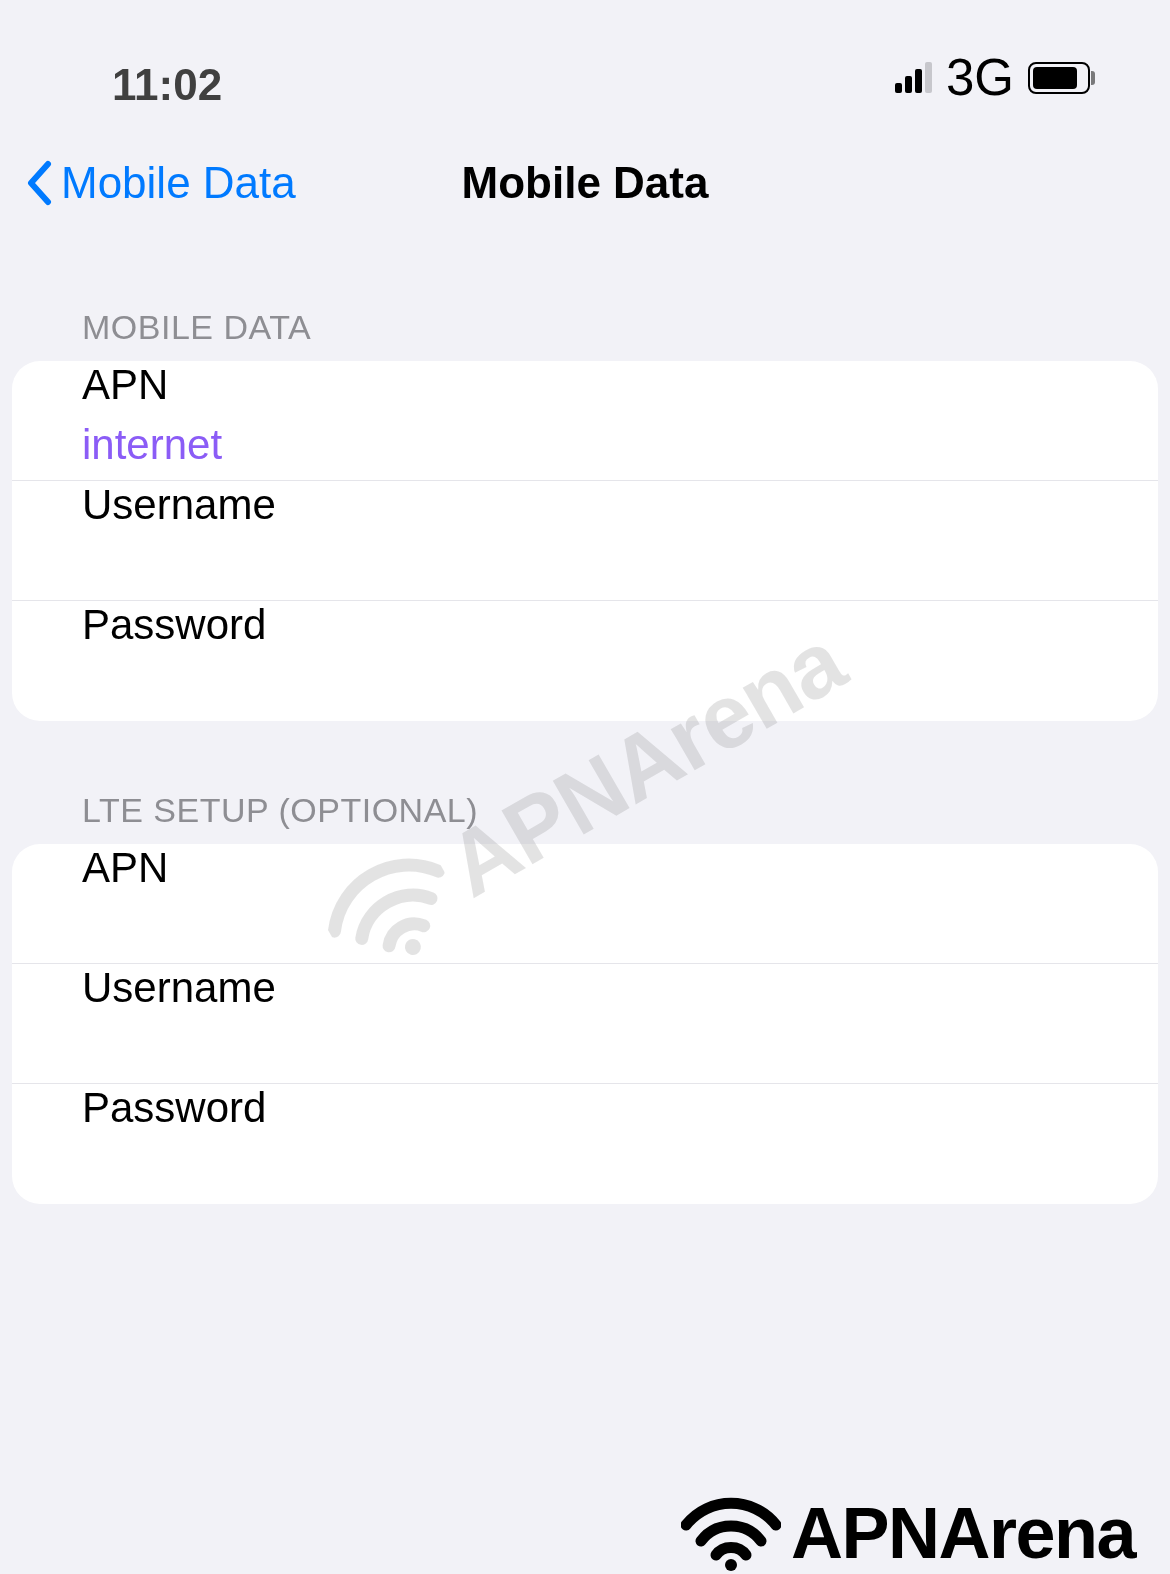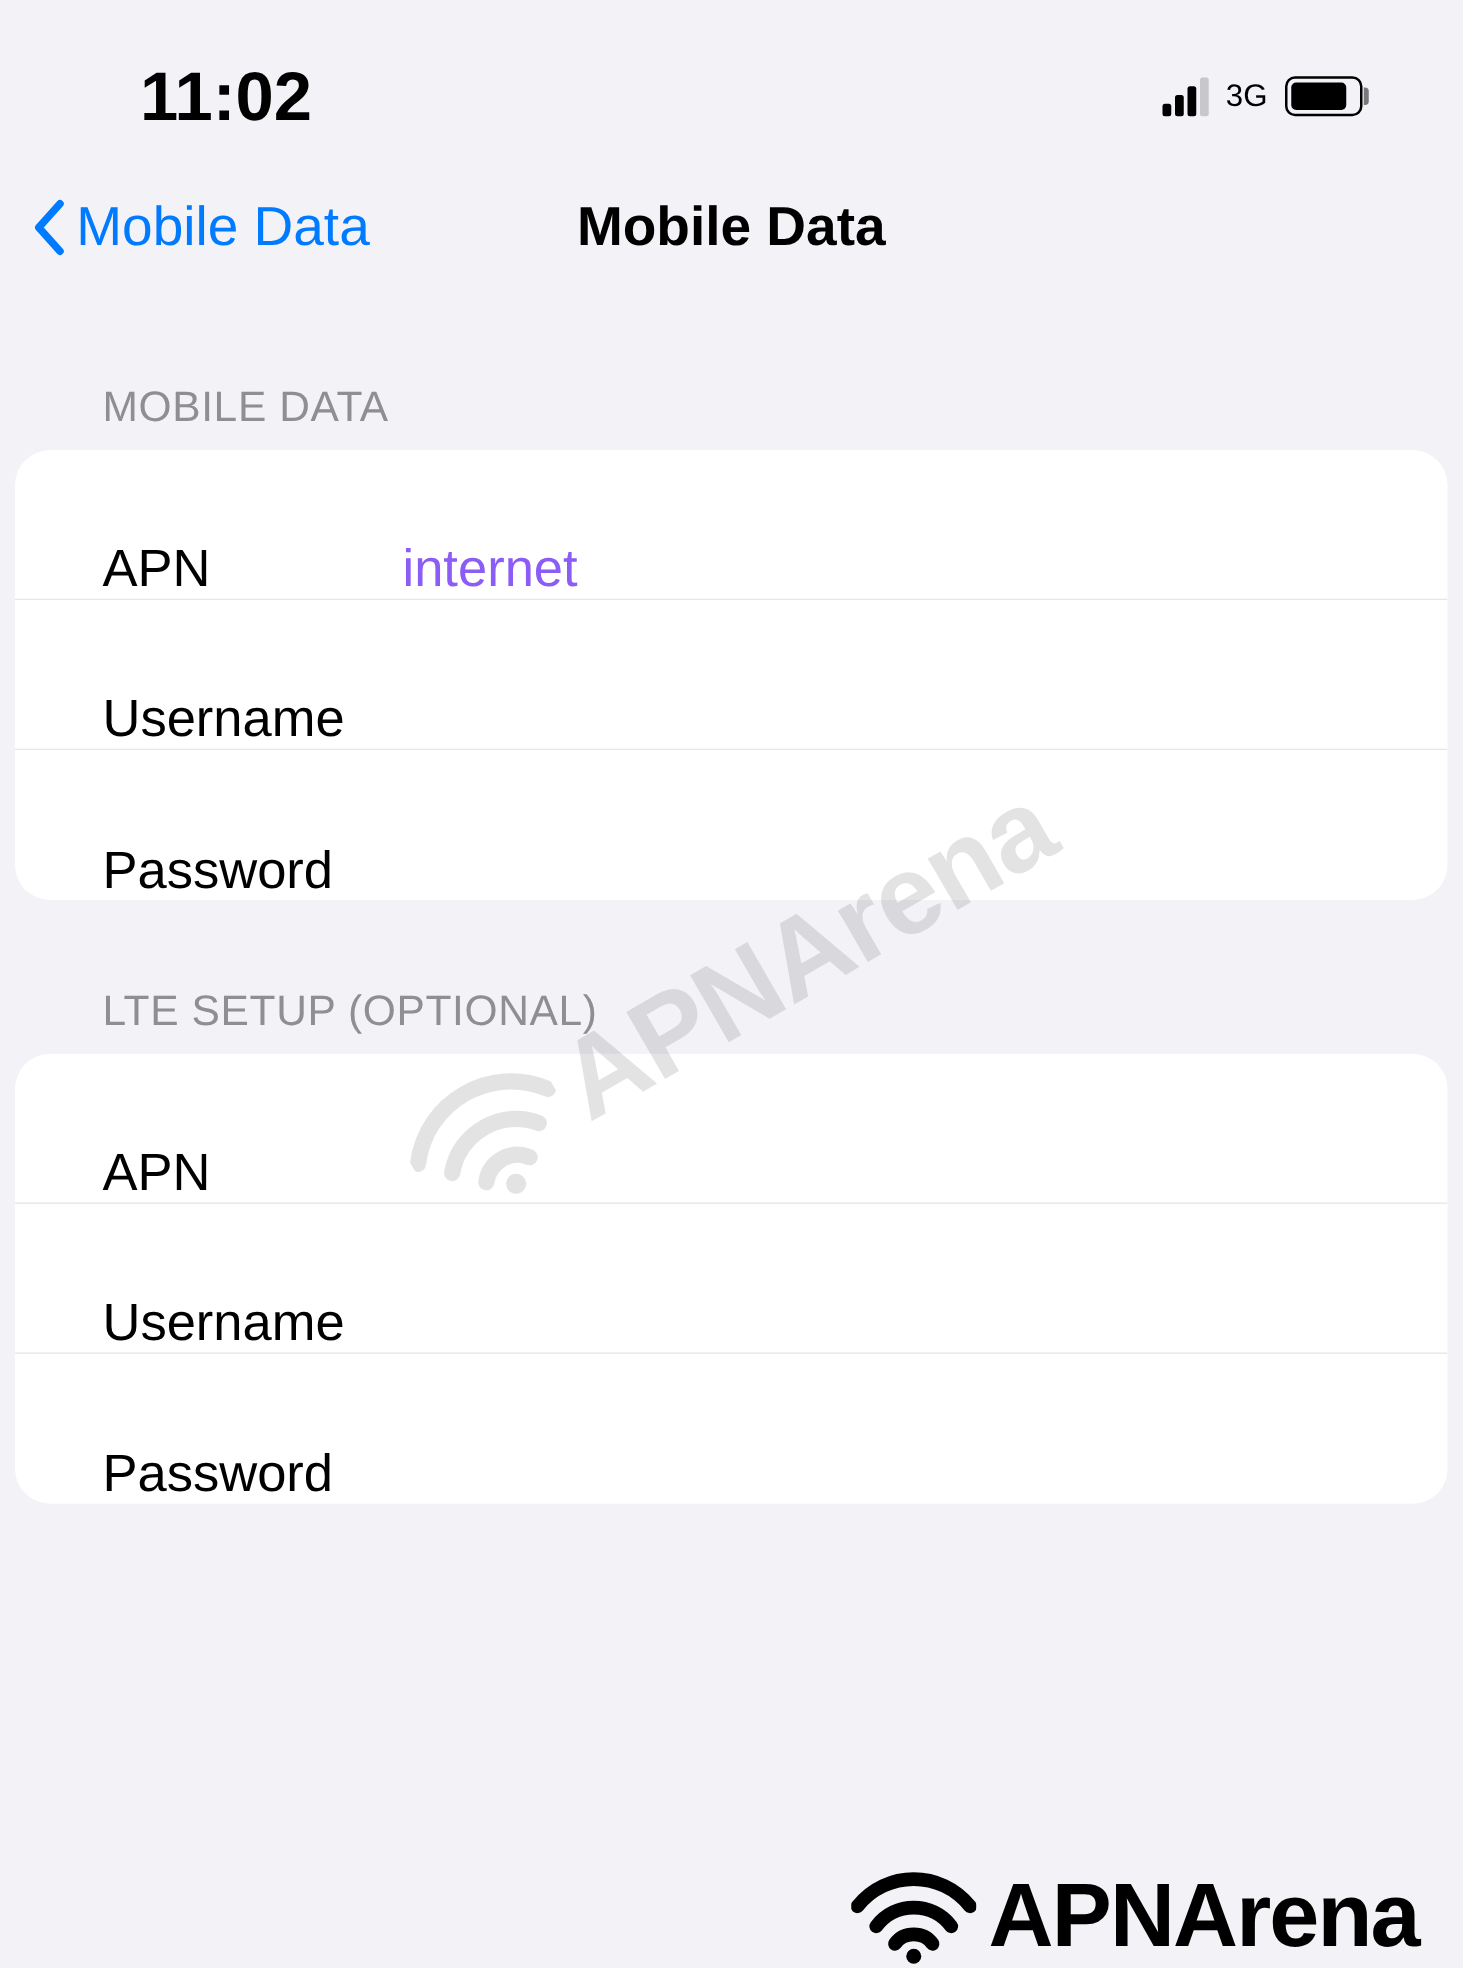--- a/index.html
+++ b/index.html
@@ -15,23 +15,24 @@
       position: relative;
       overflow: hidden;
     }
     .status-bar {
       display: flex;
       justify-content: space-between;
       align-items: center;
       padding: 45px 80px 30px 112px;
     }
     .status-time {
-      font-size: 55px;
+      font-size: 44px;
       font-weight: 600;
-      color: #000000;
+      color: #404040;
+      margin-top: 15px;
     }
     .status-right {
       display: flex;
       align-items: center;
       gap: 14px;
     }
     .signal-bars {
       display: flex;
       align-items: flex-end;
       gap: 3px;
@@ -39,21 +40,21 @@
     .signal-bar {
       width: 7px;
       background: #000;
       border-radius: 2px;
     }
     .signal-bar.b1 { height: 10px; }
     .signal-bar.b2 { height: 17px; }
     .signal-bar.b3 { height: 24px; }
     .signal-bar.b4 { height: 31px; background: #c7c7cc; }
     .network-type {
-      font-size: 25px;
+      font-size: 51px;
       font-weight: 400;
       color: #000;
       text-align: right;
     }
     .battery {
       width: 62px;
       height: 32px;
       border: 2.5px solid #000;
       border-radius: 8px;
       position: relative;
@@ -120,24 +121,25 @@
       text-transform: uppercase;
     }
     .section-group {
       background: #fff;
       border-radius: 28px;
       margin-bottom: 70px;
       overflow: hidden;
     }
     .row {
       display: flex;
-      align-items: flex-end;
+      align-items: flex-start;
       height: 120px;
       padding: 0 70px;
       border-bottom: 1px solid #e5e5ea;
+      flex-direction: column;
     }
     .row:last-child {
       border-bottom: none;
     }
     .row-label {
       font-size: 42px;
       color: #000;
       width: 240px;
       flex-shrink: 0;
     }

